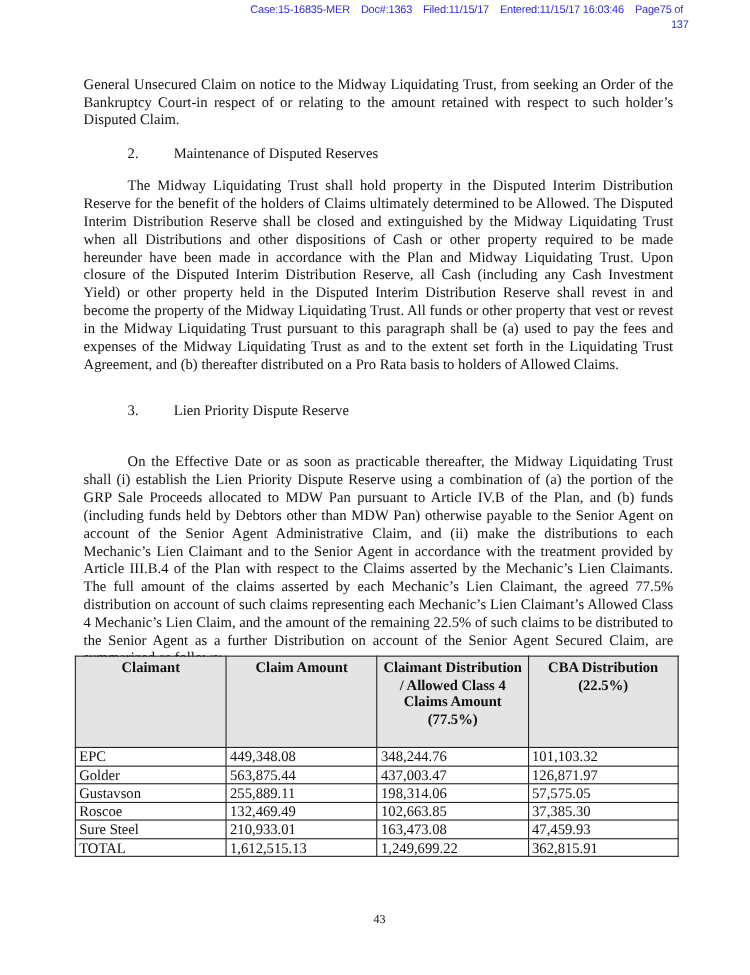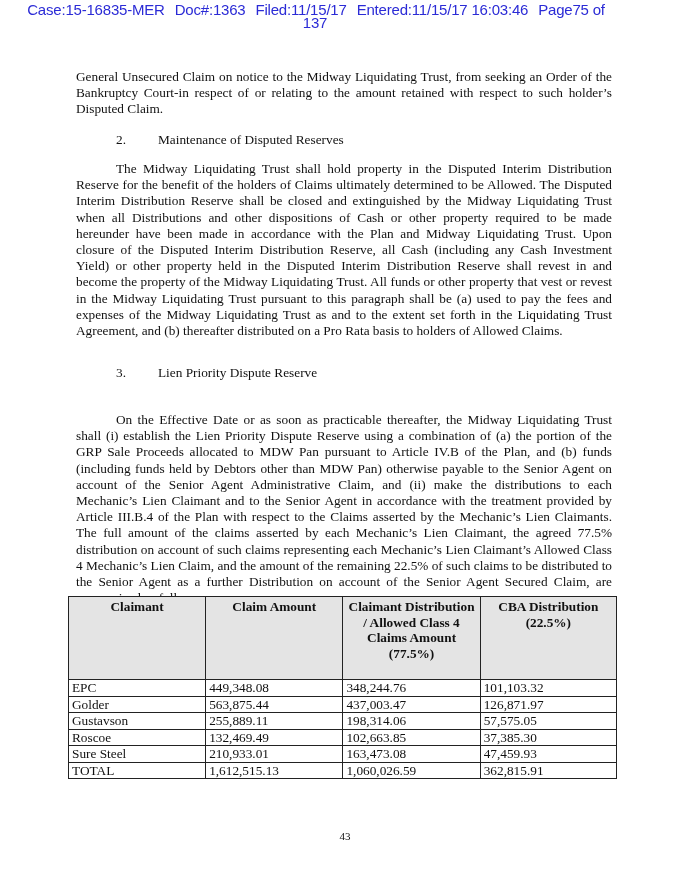--- a/index.html
+++ b/index.html
@@ -13,23 +13,23 @@
       position: relative;
       overflow: hidden;
       font-family: "Liberation Serif", "DejaVu Serif", serif;
       color: #111111;
     }
     .stamp {
       position: absolute;
       top: 3px;
       left: 0;
       width: 626px;
-      text-align: center;
+      text-align: right;
       font-family: "Liberation Sans", "DejaVu Sans", sans-serif;
-      font-size: 15px;
+      font-size: 10px;
       line-height: 13px;
       color: #2b2bd6;
       letter-spacing: -0.2px;
     }
     .stamp .line1 { display: block; padding-left: 6px; }
     .stamp .line1 span { margin: 0 5px; }
     .stamp .line2 { display: block; padding-left: 4px; }
 
     .body-text {
       position: absolute;
@@ -152,19 +152,19 @@
     </tr>
     <tr>
       <td>Sure Steel</td>
       <td class="num">210,933.01</td>
       <td class="num">163,473.08</td>
       <td class="num">47,459.93</td>
     </tr>
     <tr class="total">
       <td>TOTAL</td>
       <td class="num">1,612,515.13</td>
-      <td class="num">1,060,026.59</td>
+      <td class="num">1,249,699.22</td>
       <td class="num">362,815.91</td>
     </tr>
   </tbody>
 </table>
 
 <div class="page-number">43</div>
 
 </body></html>

